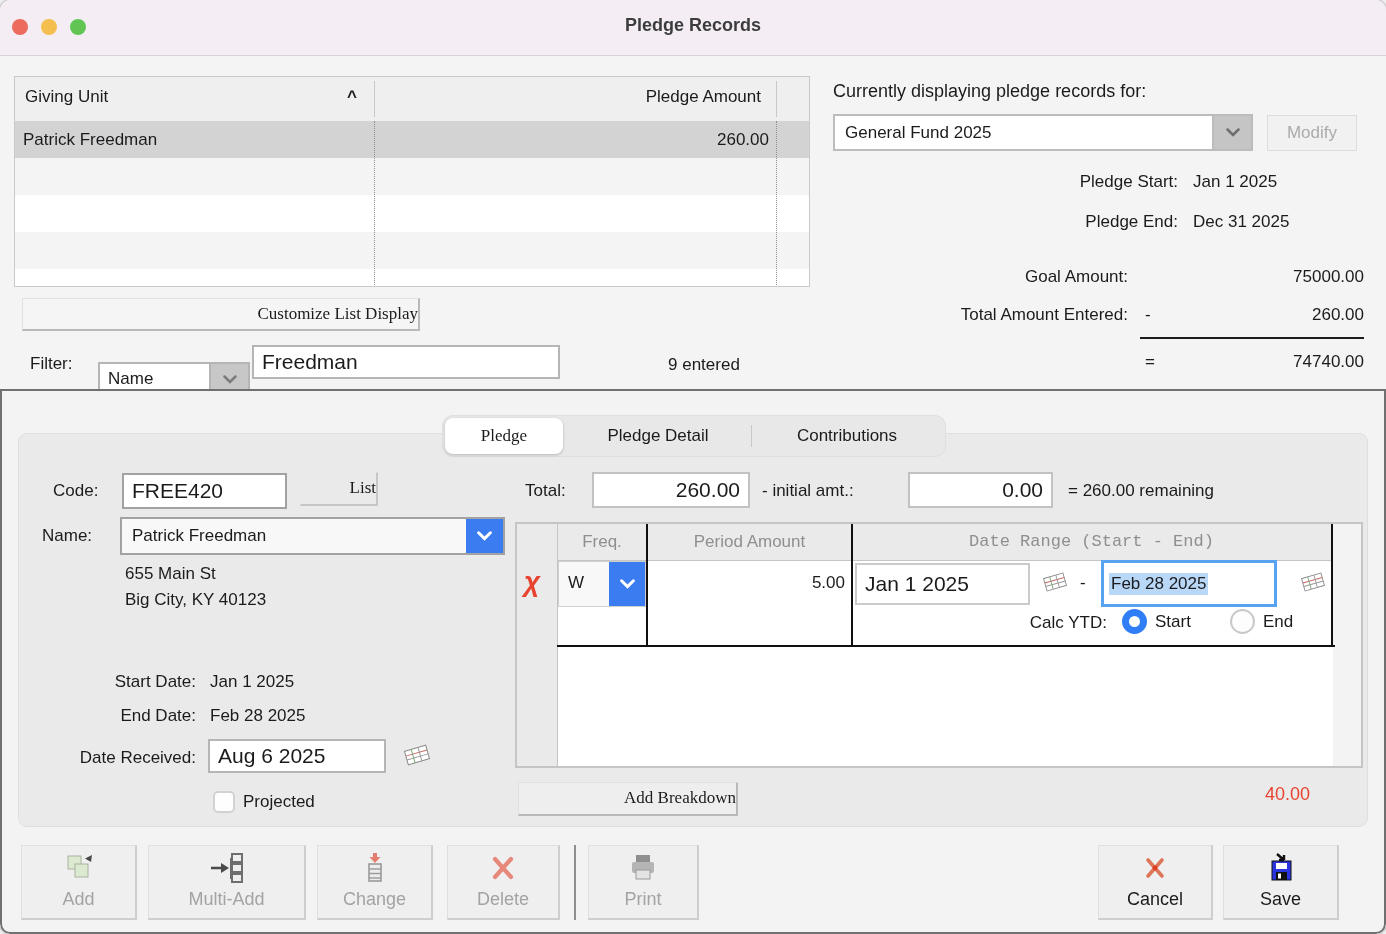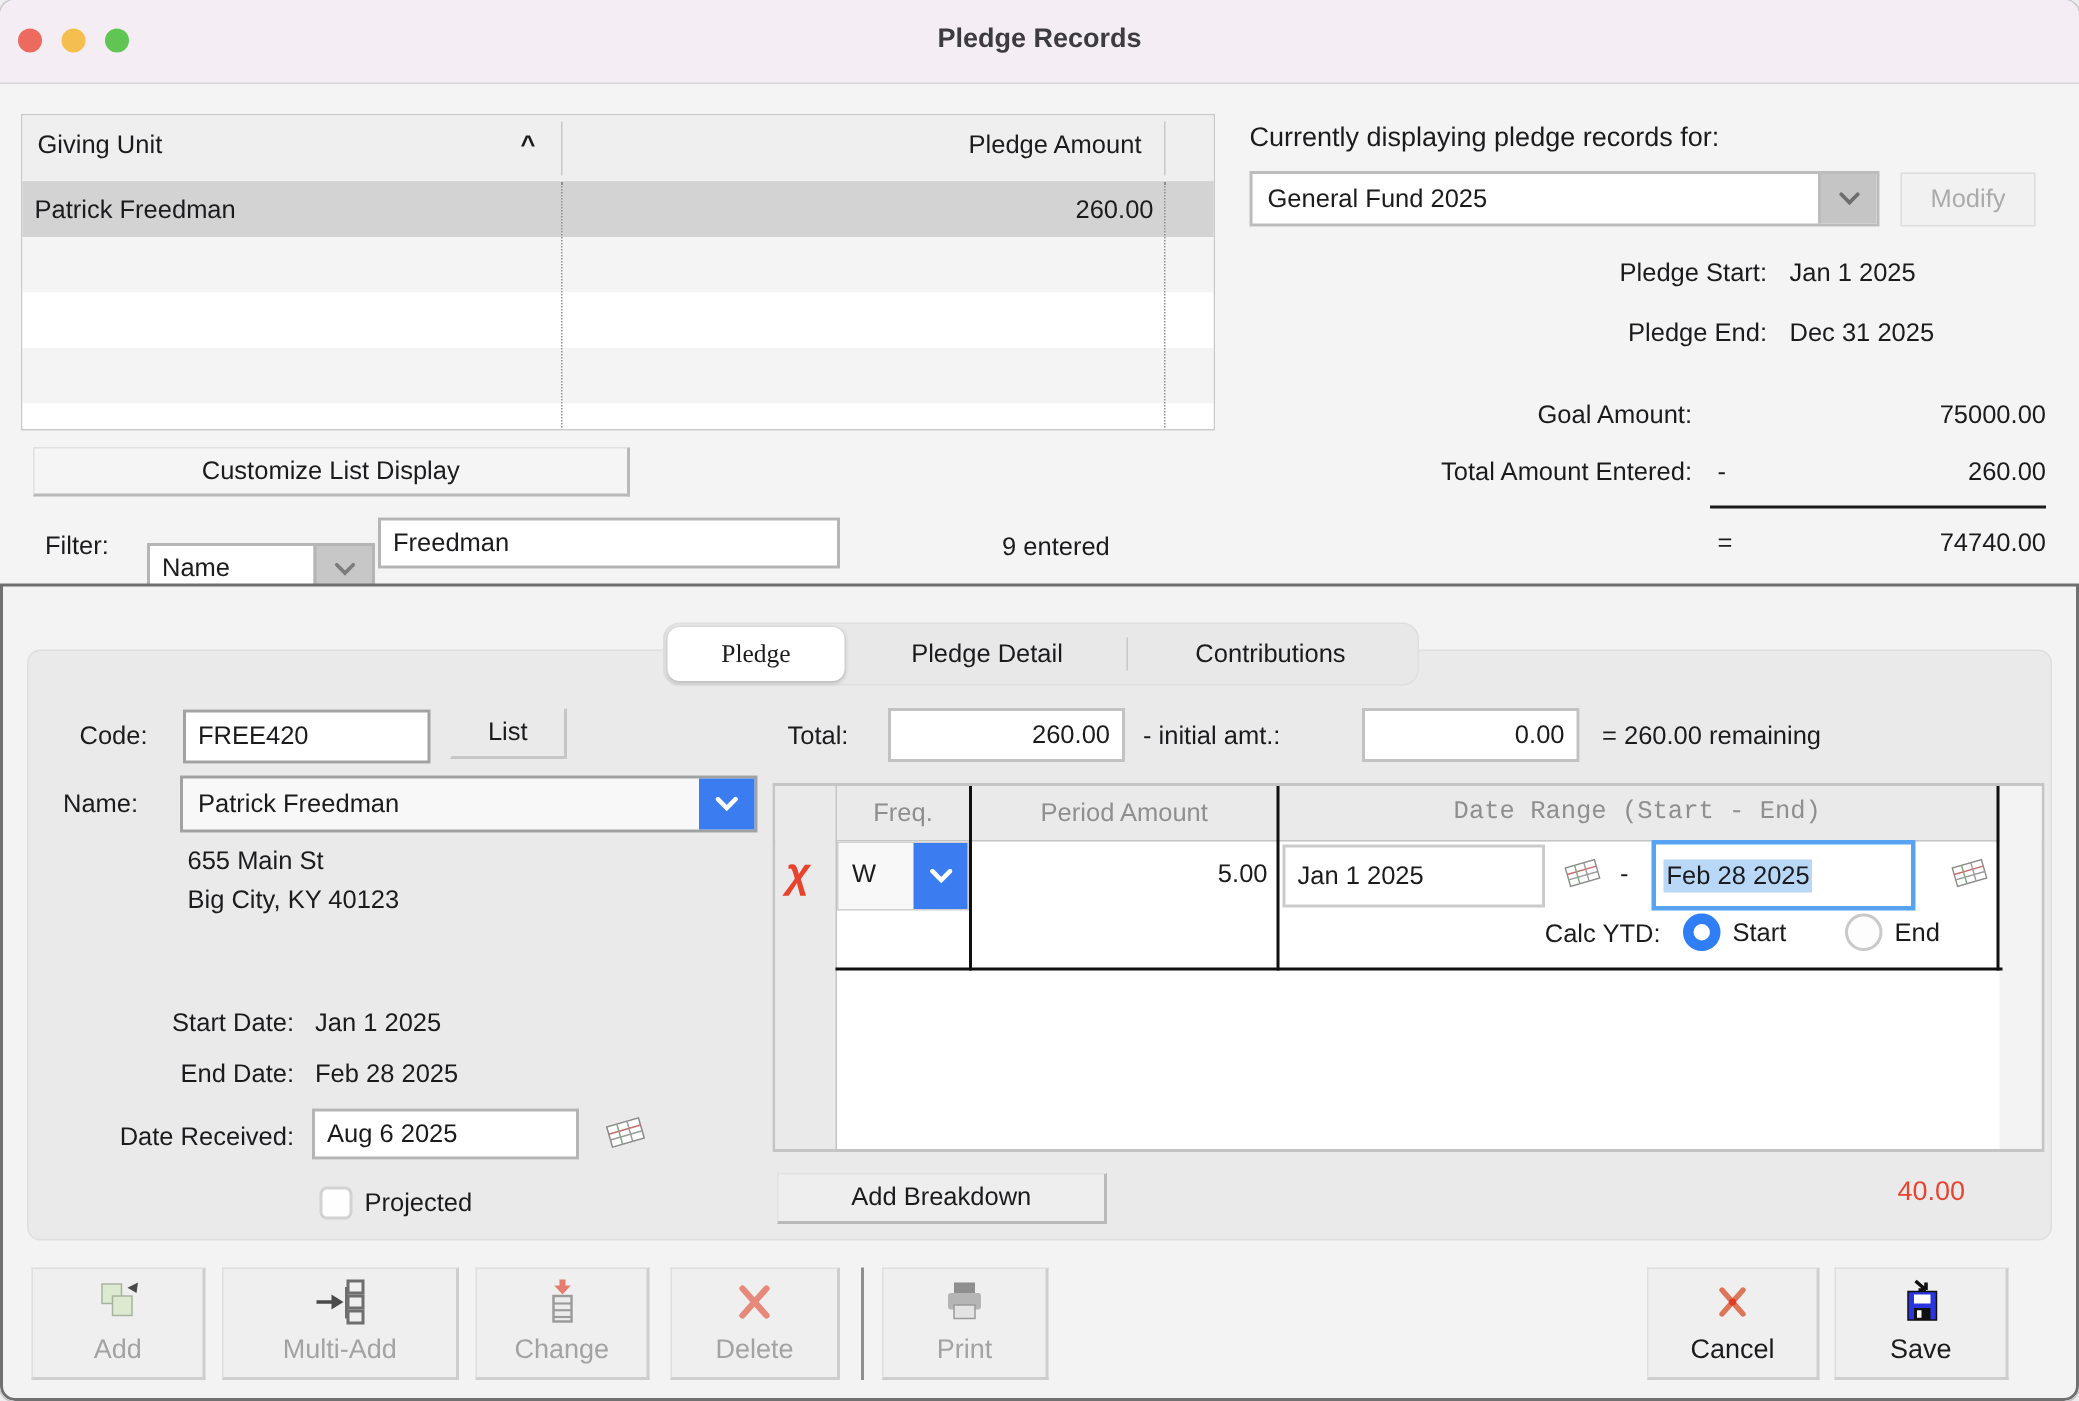--- a/index.html
+++ b/index.html
@@ -13,29 +13,29 @@
   .title{position:absolute;top:15px;left:0;width:100%;text-align:center;font-weight:bold;font-size:18px;color:#3c3c3e;}
   
   .gu-table{left:14px;top:76px;width:796px;height:211px;background:#fff;border:1px solid #c9c9c9;box-sizing:border-box;}
   .gu-header{position:absolute;top:0;left:0;right:0;height:44px;background:#f0eff0;border-bottom:1px solid #c9c9c9;}
   .gu-hsep{position:absolute;top:4px;height:36px;width:1px;background:#c9c9c9;}
   .gu-dot{position:absolute;top:44px;bottom:1px;width:0;border-left:1px dotted #8f8f8f;}
   .gu-row{position:absolute;left:0;right:0;height:37px;}
   .cellpad{padding:9px 8px 0 8px;}
   
   .btn-flat{background:#f6f5f6;border:1px solid #e2e1e2;border-right:2px solid #b9b9b9;border-bottom:2px solid #b9b9b9;
-            box-sizing:border-box;text-align:center;cursor:default;}
+            box-sizing:border-box;text-align:right;cursor:default;font-family:Liberation Serif, serif;}
   
   .combo{background:#fff;border:2px solid #b5b5b5;box-sizing:border-box;}
   .combo .txt{position:absolute;left:8px;top:50%;transform:translateY(-50%);white-space:nowrap;}
   .combo-btn{position:absolute;right:0;top:0;bottom:0;width:37px;display:flex;align-items:center;justify-content:center;}
   .combo-btn.gray{background:#c8c7c8;border-left:2px solid #b5b5b5;}
   .combo-btn.blue{background:#3b7cf0;}
   input.field{position:absolute;background:#fff;border:2px solid #b5b5b5;box-sizing:border-box;
-              font-family:"Liberation Sans",sans-serif;font-size:17px;color:#1b1b1d;padding:0 8px;margin:0;}
+              font-family:"Liberation Sans",sans-serif;font-size:21px;color:#1b1b1d;padding:0 8px;margin:0;}
   input.num{text-align:right;}
   
   .bottom-region{left:0;top:389px;width:1386px;height:545px;background:#f4f3f4;border:2px solid #707070;
                  border-radius:0 0 10px 10px;box-sizing:border-box;}
   .groupbox{left:18px;top:433px;width:1350px;height:394px;background:#ebeaeb;border:1px solid #dfdedf;border-radius:9px;box-sizing:border-box;}
   
   .tabbar{left:442px;top:415px;width:504px;height:42px;background:#e9e8e9;border:1px solid #e0dfe0;border-radius:11px;
           display:flex;align-items:stretch;box-sizing:border-box;}
   .tabseg{display:flex;align-items:center;justify-content:center;flex:0 0 auto;}
   .tabseg.active{background:#fff;border-radius:8px;box-shadow:0 1px 3px rgba(0,0,0,.22);margin:2px;font-family:Liberation Serif, serif;}

